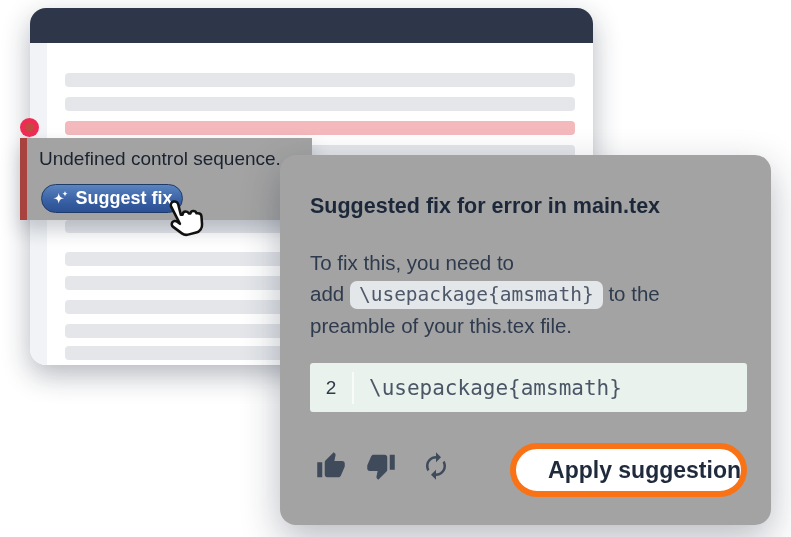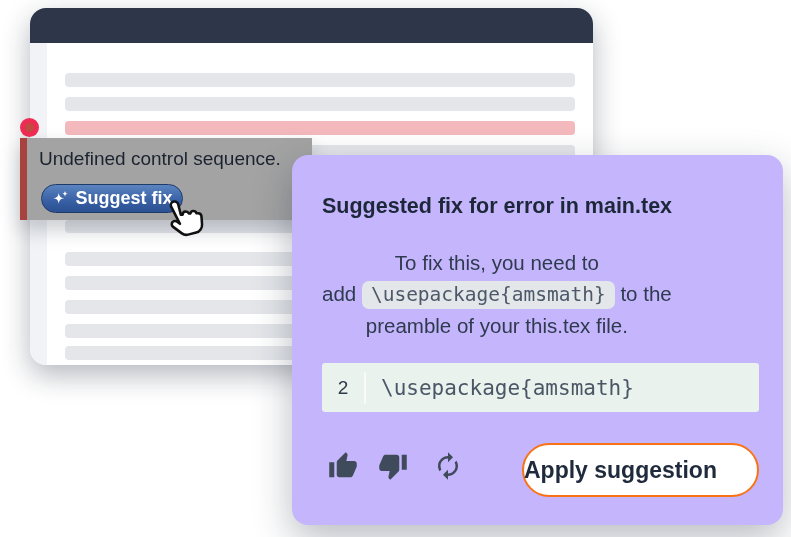--- a/index.html
+++ b/index.html
@@ -29,39 +29,39 @@
   .tooltip-msg{position:absolute;left:19px;top:10px;font-size:19px;color:#1b2330;white-space:nowrap;}
   .suggest-btn{position:absolute;left:21px;top:46px;width:142px;height:29px;border-radius:15px;
           background:linear-gradient(180deg,#5b84c0 0%,#3a62a6 55%,#2b4f92 100%);
           border:1px solid #1f3c69;box-sizing:border-box;color:#ffffff;font-size:18px;font-weight:bold;
           display:flex;align-items:center;justify-content:center;gap:4px;cursor:pointer;
           font-family:"Liberation Sans",sans-serif;}
   .cursor-hand{position:absolute;left:156px;top:194px;width:48px;height:50px;z-index:30;
           transform:rotate(-14deg);}
 
   
-  .popup{position:absolute;left:292px;top:155px;width:491px;height:370px;background:#c4b5fd;
+  .popup{position:absolute;left:280px;top:155px;width:491px;height:370px;background:#a3a3a3;
           border-radius:16px;box-shadow:0 14px 38px rgba(22,32,52,.30);z-index:20;}
   .popup-title{position:absolute;left:30px;top:39px;font-size:21.5px;font-weight:bold;color:#1c2839;
           white-space:nowrap;}
-  .popup-body{position:absolute;left:30px;top:92px;font-size:20.5px;color:#2e3a4d;line-height:31px;text-align:center;}
+  .popup-body{position:absolute;left:30px;top:92px;font-size:20.5px;color:#2e3a4d;line-height:31px;}
   .inline-code{background:#e4e7ea;border-radius:7px;padding:2px 9px 3px 9px;
           font-family:"DejaVu Sans Mono",monospace;font-size:19.5px;color:#4d5869;}
   .code-block{position:absolute;left:30px;top:208px;width:437px;height:49px;background:#e9f2ec;
           border-radius:3px;display:flex;align-items:center;}
   .code-ln{width:42px;text-align:center;font-size:19px;color:#2f3a48;}
   .code-divider{width:2px;height:32px;background:#f8fbf8;}
   .code-text{margin-left:15px;font-family:"DejaVu Sans Mono",monospace;font-size:21px;color:#4a5666;}
   .action-icon{position:absolute;top:296px;width:30px;height:30px;cursor:pointer;}
   .icon-thumb-up{left:36px;}
   .icon-thumb-down{left:86px;}
   .icon-refresh{left:141px;}
   .apply-btn{position:absolute;left:230px;top:288px;width:237px;height:54px;border-radius:27px;
-          background:#ffffff;border:2px solid #f97316;box-sizing:border-box;font-size:23px;
-          font-weight:bold;color:#1f2a3c;display:flex;align-items:center;justify-content:flex-start;
+          background:#ffffff;border:6px solid #f97316;box-sizing:border-box;font-size:23px;
+          font-weight:bold;color:#1f2a3c;display:flex;align-items:center;justify-content:flex-end;
           cursor:pointer;font-family:"Liberation Sans",sans-serif;}
 </style>
 </head>
 <body>
 
 <div class="stage">
 
   <div class="window">
     <div class="window-header"></div>
     <div class="gutter"></div>

